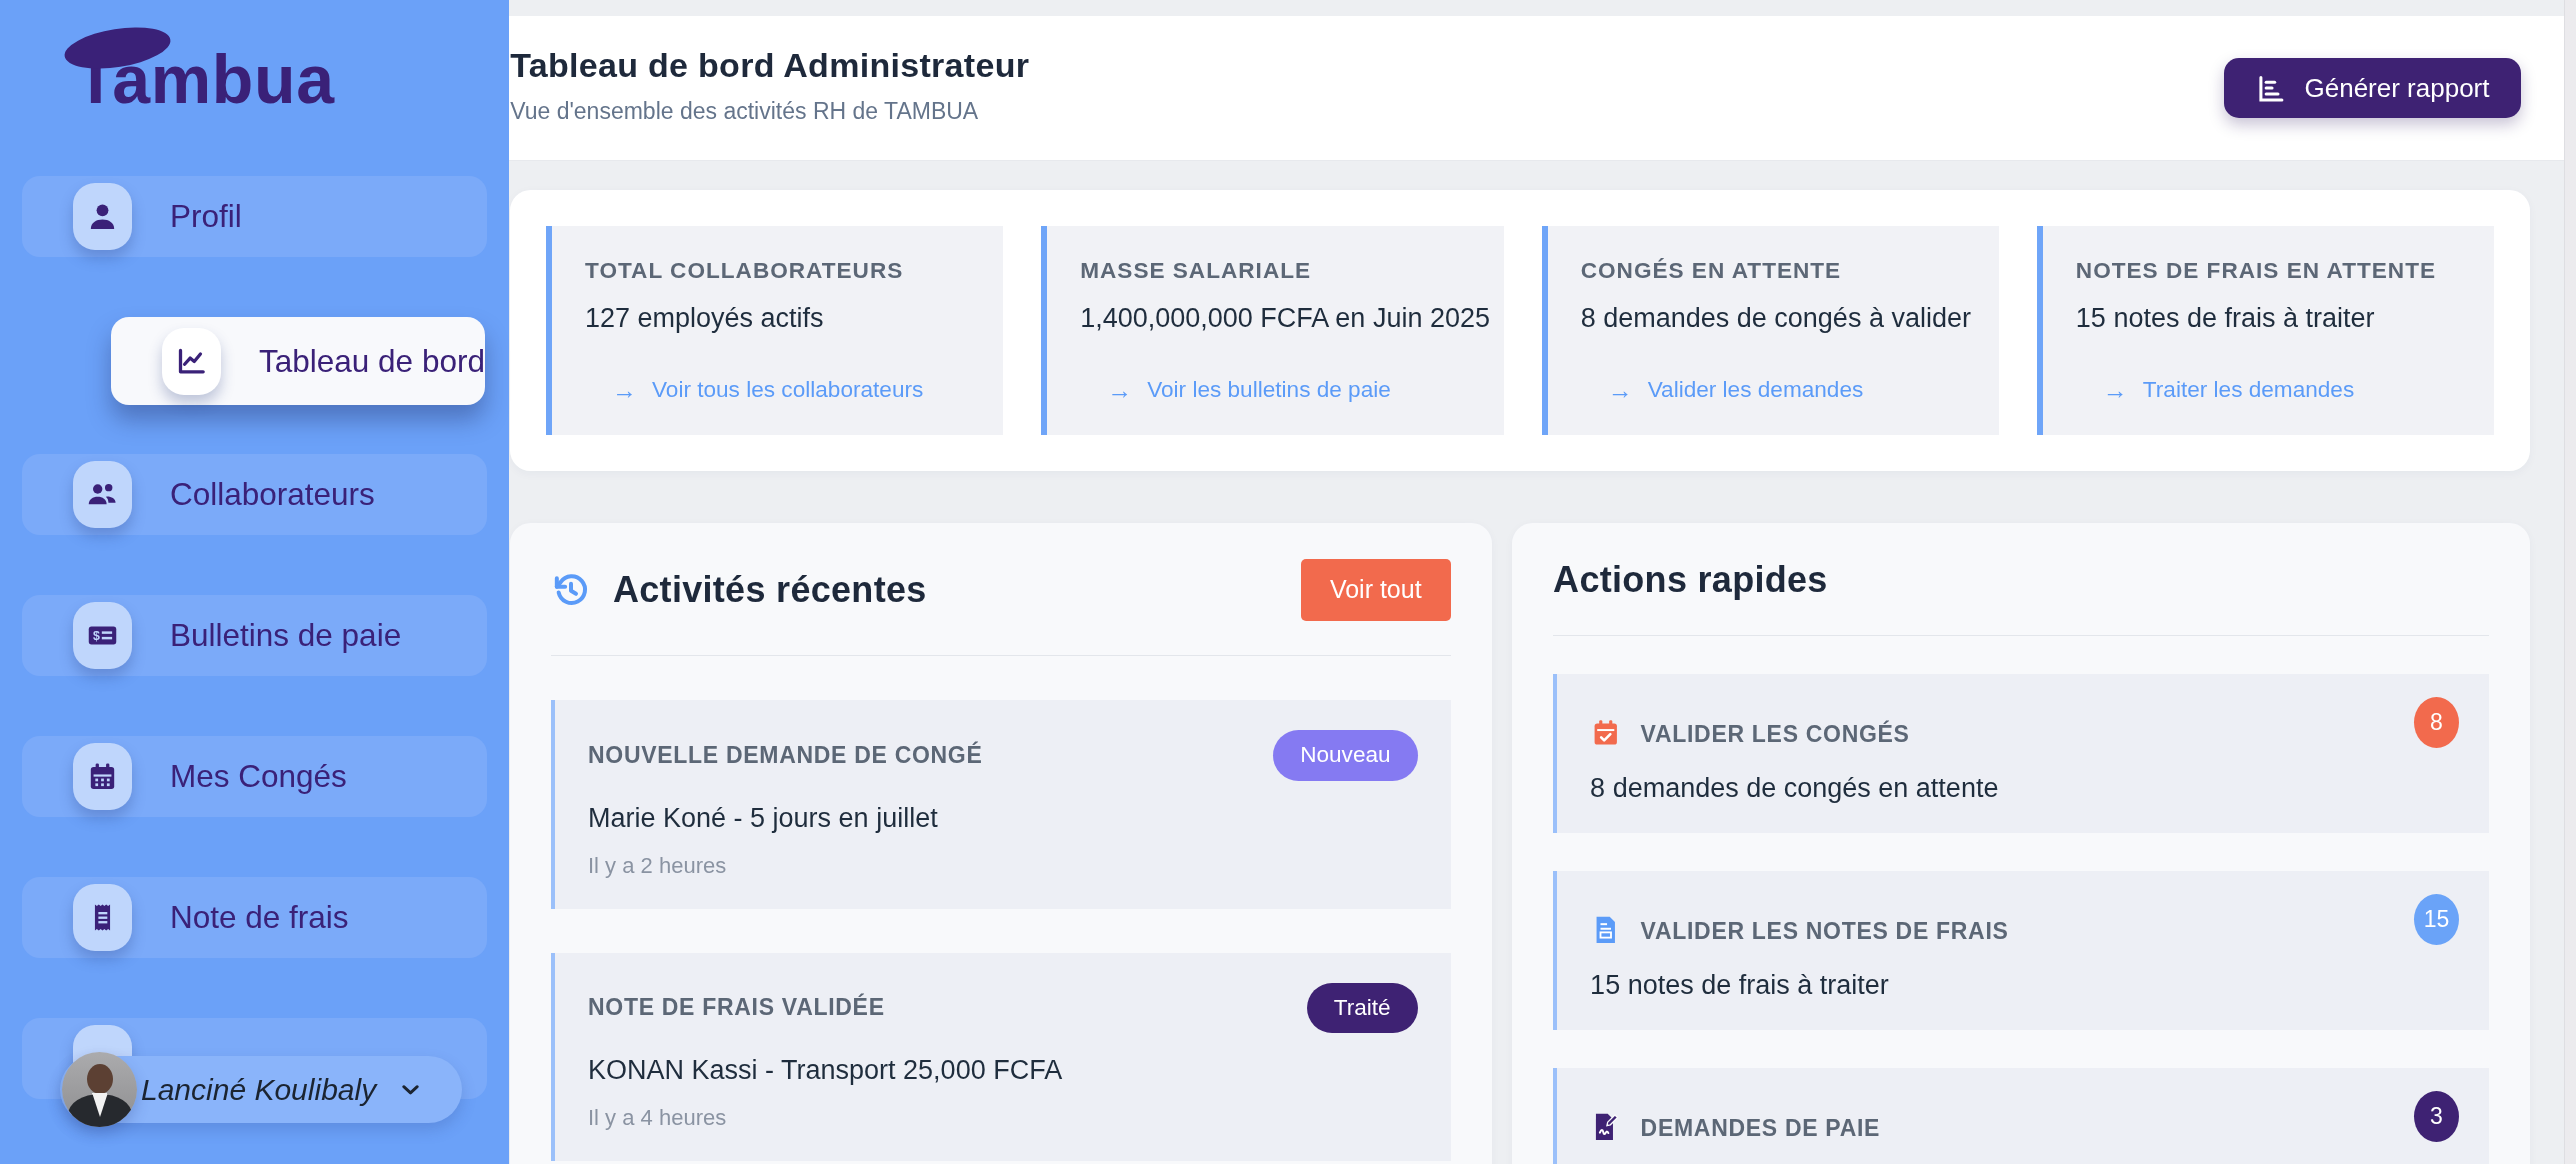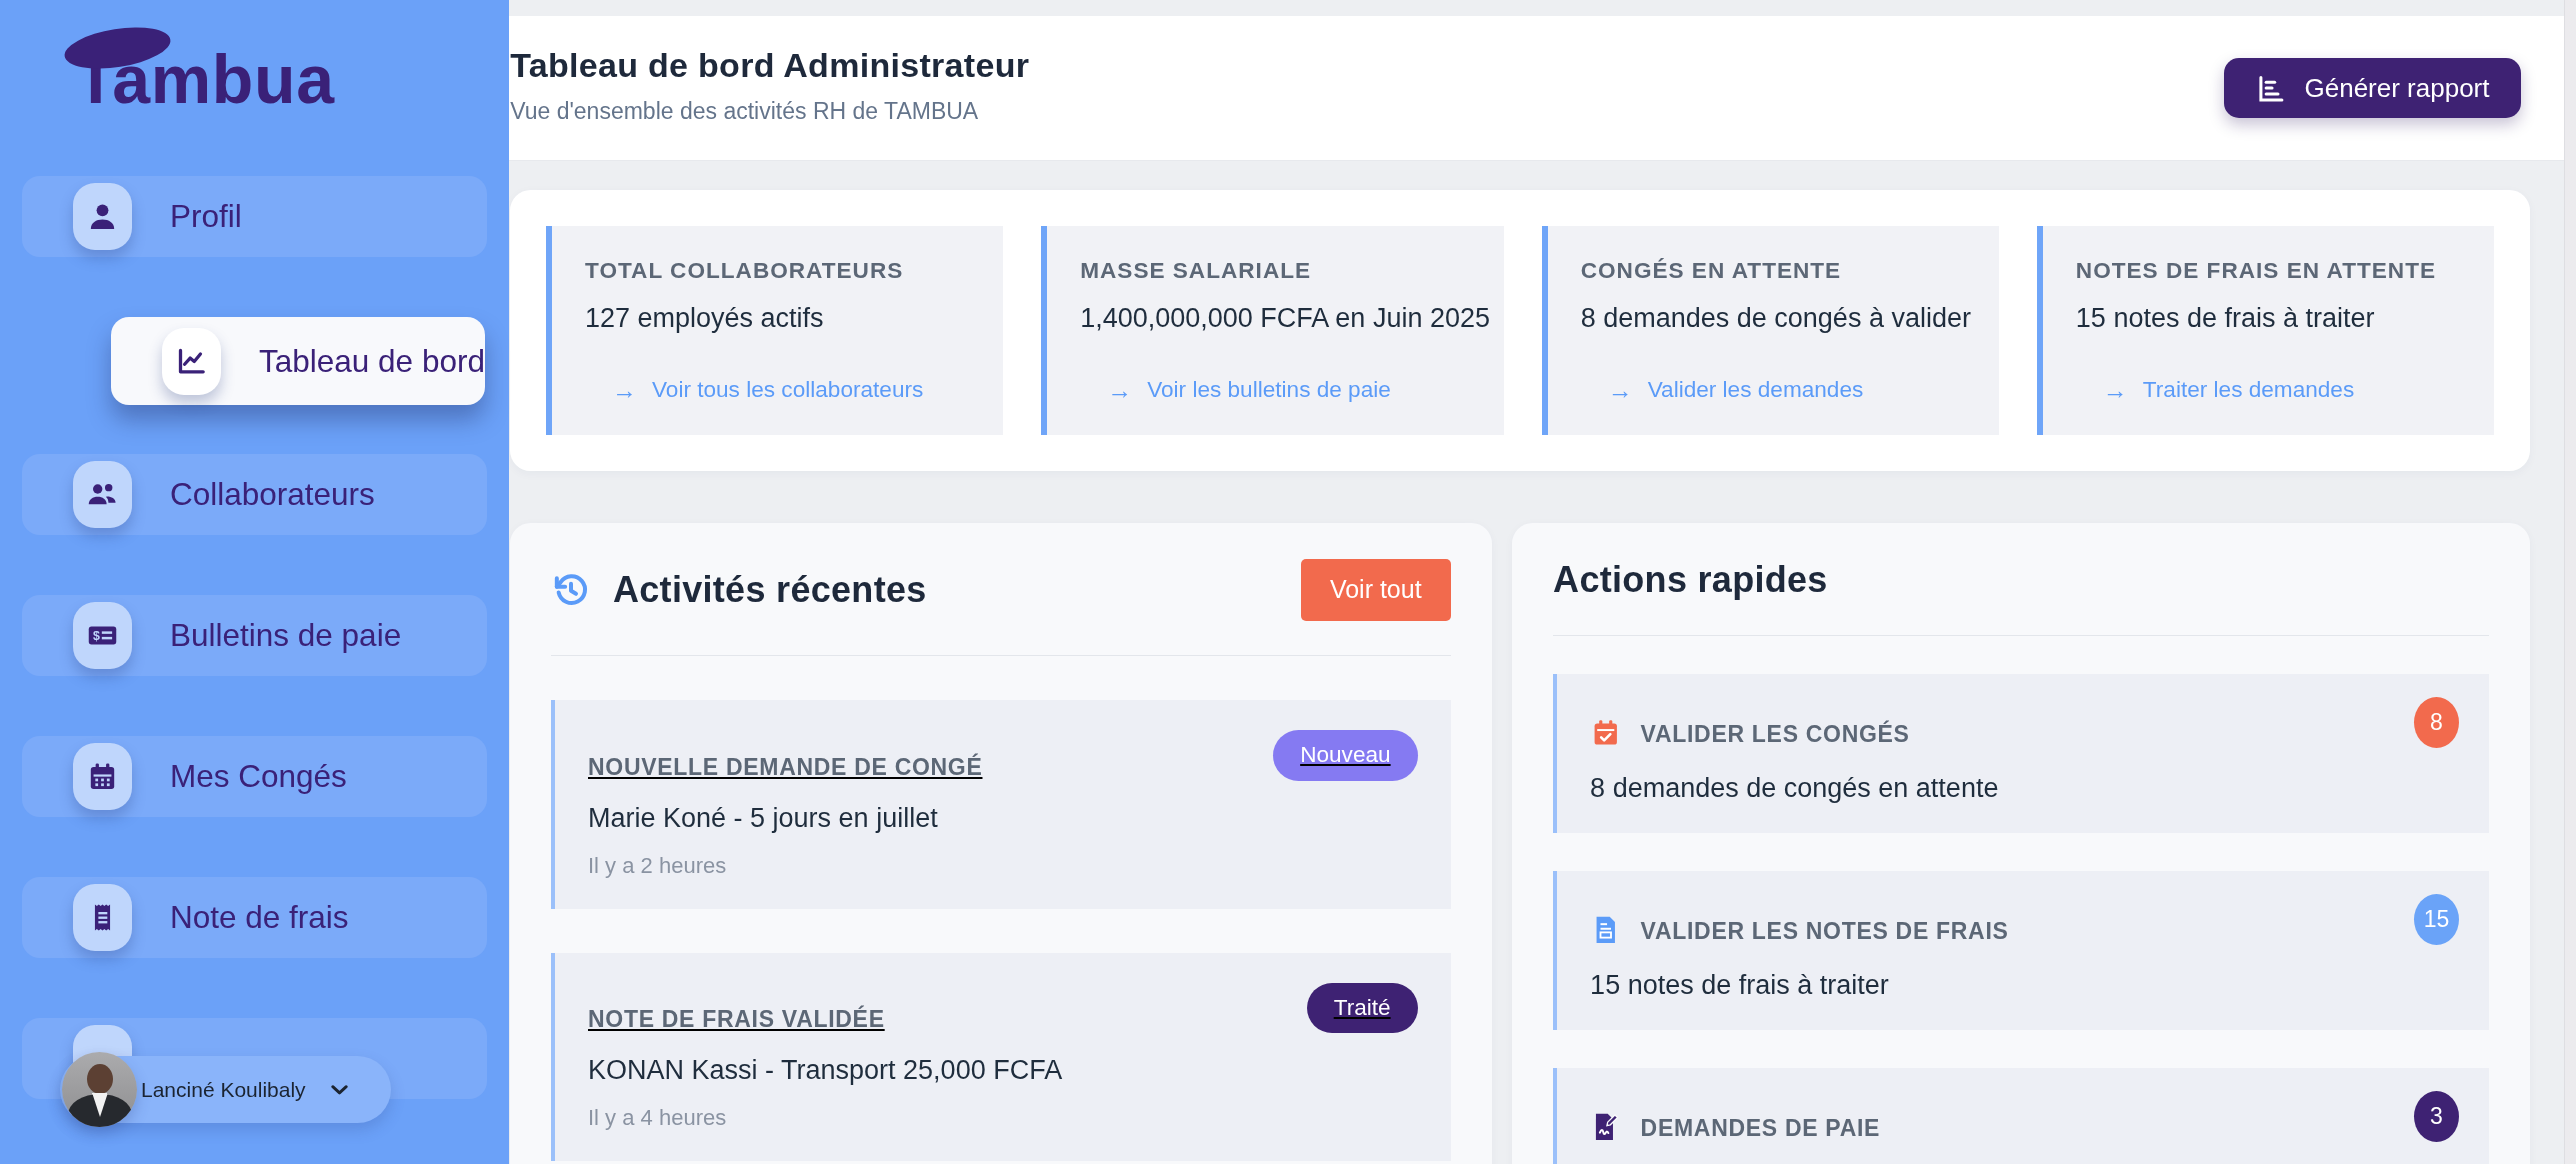--- a/index.html
+++ b/index.html
@@ -30,21 +30,21 @@
         box-shadow:0 8.2px 13.7px rgba(40,60,130,.28);}
   .icon-box svg{width:33px; height:33px;}
   .nav-label{font-size:31.5px; color:var(--sidebar-text); font-weight:500; white-space:nowrap;}
   .nav-item--active{background:var(--active-bg); width:374px; margin-left:89px; margin-bottom:49px;
         height:88px; box-shadow:0 15px 23px rgba(25,35,85,.35); z-index:2;}
   .nav-item--active .icon-box{background:#ffffff;}
   .nav-item--hidden{margin-top:0; margin-bottom:0;}
   .user-chip{position:absolute; left:60px; top:1056px; height:67px; background:var(--chip-bg);
         border-radius:684px; display:flex; align-items:center; gap:20.5px; padding:0 38px 0 81px; z-index:3;
         box-shadow:0 6.8px 15px rgba(40,60,130,.20);}
-  .user-name{font-size:21px; color:#1B2431; font-weight:500; white-space:nowrap;}
+  .user-name{font-size:30px; color:#1B2431; font-weight:500; white-space:nowrap;font-style:italic;}
   .chevron svg{width:27px; height:27px; display:block;}
   .avatar{position:absolute; left:62px; top:1052px; width:75px; height:75px; border-radius:50%;
         background:linear-gradient(180deg,#ABABAD 0%,#8E8E90 100%); overflow:hidden; z-index:4;
         box-shadow:0 6.8px 13.7px rgba(40,60,130,.25);}
   .avatar .head{position:absolute; left:25px; top:12.3px; width:26px; height:30px; border-radius:50%; background:#5C4033;}
   .avatar .shirt{position:absolute; left:30px; top:41px; width:15px; height:20.5px; background:#F2F2F2;}
   .avatar .suit{position:absolute; left:5.5px; top:42px; width:64px; height:41px; border-radius:50% 50% 0 0; background:#26292E;}
   .avatar .suit::before{content:""; position:absolute; left:25px; top:0; width:15px; height:23px;
         background:#F2F2F2; clip-path:polygon(0 0,100% 0,50% 100%);}
 
@@ -74,21 +74,21 @@
         box-shadow:0 2.7px 9.6px rgba(30,40,90,.04);}
   .section-head{display:flex; align-items:center; gap:22px;}
   .section-title{font-size:36px; font-weight:700; color:var(--title-dark); letter-spacing:0.3px;}
   .history-ic{color:var(--link-blue); display:flex;}
   .history-ic svg{width:40px; height:40px;}
   .view-all{margin-left:auto; background:var(--coral); color:#fff; border:none; border-radius:5px;
         font-size:25px; font-family:inherit; padding:16.4px 29px; cursor:pointer;}
   .divider{height:1.4px; background:var(--divider); margin-top:34px;}
 
   .activity-item{margin-top:44px; background:var(--item-bg); border-left:4.1px solid var(--item-border); padding:30px 33px;}
-  .item-head{display:flex; align-items:flex-end;text-decoration:underline;}
+  .item-head{display:flex; align-items:center;}
   .item-label{font-size:23px; font-weight:700; color:var(--label-gray); letter-spacing:0.7px;}
   .badge{margin-left:auto; color:#fff; font-size:22.6px; padding:12.3px 27px; border-radius:31.5px; white-space:nowrap;}
   .badge--purple{background:var(--badge-purple);}
   .badge--dark{background:var(--purple-dark);}
   .item-text{margin-top:22px; font-size:27px; color:var(--text-dark);}
   .item-time{margin-top:19px; font-size:22px; color:var(--muted-gray);}
 
   .action-item{margin-top:38px; background:var(--item-bg); border-left:4.1px solid var(--item-border);
         padding:23px 30px 29px 33px; cursor:pointer;}
   .action-head{display:flex; align-items:flex-end; gap:19px;}

